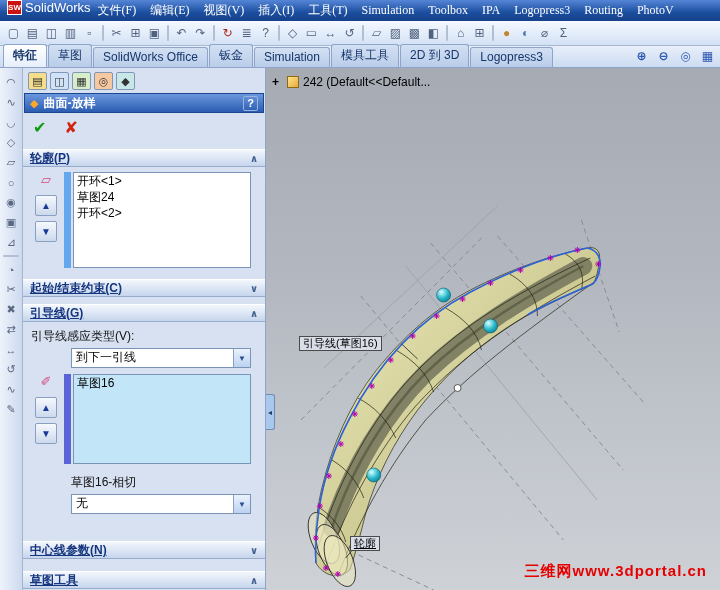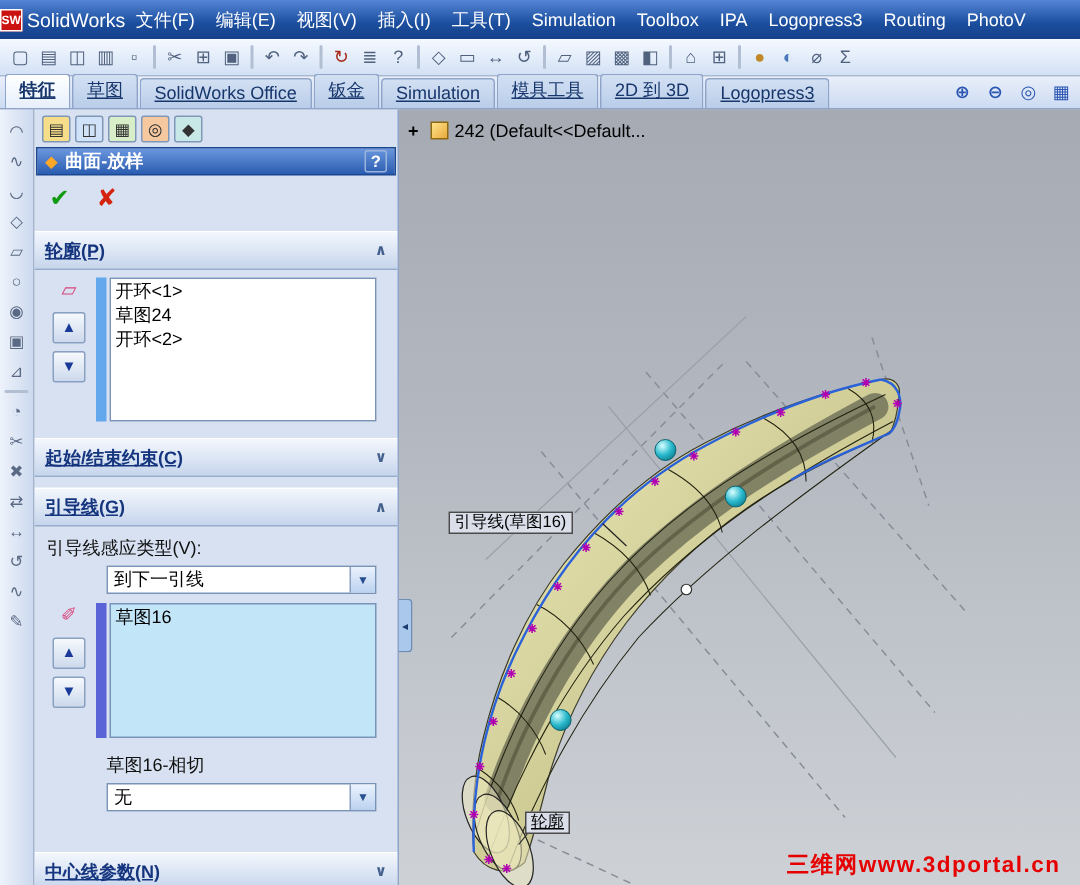--- a/index.html
+++ b/index.html
@@ -1,40 +1,40 @@
 <!DOCTYPE html>
 <html><head>
 <meta charset="utf-8">
 <style>
   * { box-sizing: border-box; margin: 0; padding: 0; }
   html,body { width:720px; height:590px; overflow:hidden;
     font-family:"Liberation Sans","DejaVu Sans",sans-serif; font-size:12px; background:#c0c8d4; }
 
   
-  .titlebar { height:26px; background:linear-gradient(#5585d6,#1b4e9e 60%,#16418a);
-    display:flex; align-items:center; color:#fff; padding-left:0; }
+  .titlebar { height:21px; background:linear-gradient(#5585d6,#1b4e9e 60%,#16418a);
+    display:flex; align-items:flex-start; color:#fff; padding-left:7px; }
   .logo-mark { width:15px; height:15px; background:#cc1111; color:#fff; font-size:8px; font-weight:bold;
     display:flex; align-items:center; justify-content:center; border:1px solid #fff; margin-right:3px; }
   .logo-text { font-weight:normal; font-size:13px; }
   .menus { display:flex; height:100%; align-items:center; }
-  .menu { padding:2px 7px; cursor:default; white-space:nowrap; }
+  .menu { padding:2px 7px; cursor:default; white-space:nowrap;font-family:Liberation Serif, serif; }
 
   
   .toolbar { height:25px; background:linear-gradient(#f5f9ff,#d3e1f5); border-bottom:1px solid #a8b8cf;
     display:flex; align-items:center; padding:0 4px; overflow:hidden; }
   .ticon { width:19px; height:19px; display:flex; align-items:center; justify-content:center;
     font-size:12px; color:#51627e; border:1px solid transparent; border-radius:2px; }
   .ticon.sep { width:2px; height:16px; background:#b2bed2; margin:0 3px; border:none; }
 
   
   .tabbar { height:22px; background:linear-gradient(#e9effa,#ccdbf2); border-bottom:1px solid #8ea4c8;
     display:flex; align-items:flex-end; padding:0 3px; }
   .tab { padding:2px 9px 3px; margin-right:1px; border:1px solid #8ea4c8; border-bottom:none;
     border-radius:3px 3px 0 0; background:linear-gradient(#d3e0f3,#b9cde9); color:#17366b;
-    white-space:nowrap; font-size:12px;text-decoration:underline; }
+    white-space:nowrap; font-size:12px; }
   .tab.active { background:linear-gradient(#feffff,#e7effb); font-weight:bold; }
   .tab-right { margin-left:auto; display:flex; align-items:center; gap:3px; padding-bottom:2px; }
   .tab-right .ticon { color:#2a55b0; font-weight:bold; }
 
   
   .content { display:flex; height:522px; }
 
   
   .side-toolbar { width:23px; background:linear-gradient(90deg,#eef3fb,#ccd9ee);
     border-right:1px solid #a4b4cd; display:flex; flex-direction:column; align-items:center;
@@ -53,21 +53,21 @@
     color:#fff; font-weight:bold; display:flex; align-items:center; gap:5px; padding:0 5px; margin:0 1px; }
   .pm-loft-icon { color:#ffa726; font-size:11px; }
   .pm-help { margin-left:auto; width:15px; height:15px; border:1px solid #9ab4dd; border-radius:2px;
     display:flex; align-items:center; justify-content:center; font-size:11px; color:#fff; }
   .pm-actions { display:flex; gap:18px; padding:5px 10px; align-items:center; }
   .pm-ok { color:#0f9a0f; font-size:16px; font-weight:bold; }
   .pm-cancel { color:#d42410; font-size:16px; font-weight:bold; }
 
   .sec-header { height:18px; margin-top:7px; background:linear-gradient(#f3f7fd,#c6d5ec);
     border-top:1px solid #fff; border-bottom:1px solid #97adcb; display:flex; align-items:center;
-    padding:12px 7px; color:#15357f; font-weight:bold; position:relative; }
+    padding:1px 7px; color:#15357f; font-weight:bold; position:relative; }
   .sec-header .sec-label { text-decoration:underline; }
   .sec-chevron { position:absolute; right:7px; color:#44608d; font-weight:bold; font-size:10px; }
 
   .sec-row { display:flex; padding:5px 14px 4px 7px; }
   .sel-col { width:32px; display:flex; flex-direction:column; align-items:center; flex:none; }
   .sel-icon { font-size:13px; color:#d8487e; height:18px; }
   .mv-btn { width:22px; height:21px; margin-top:5px; background:linear-gradient(#f6f9fd,#ccd9ec);
     border:1px solid #8aa0c0; border-radius:2px; display:flex; align-items:center; justify-content:center;
     color:#1a3a9a; font-size:10px; }
   .active-strip { width:7px; margin:0 2px; flex:none; }

